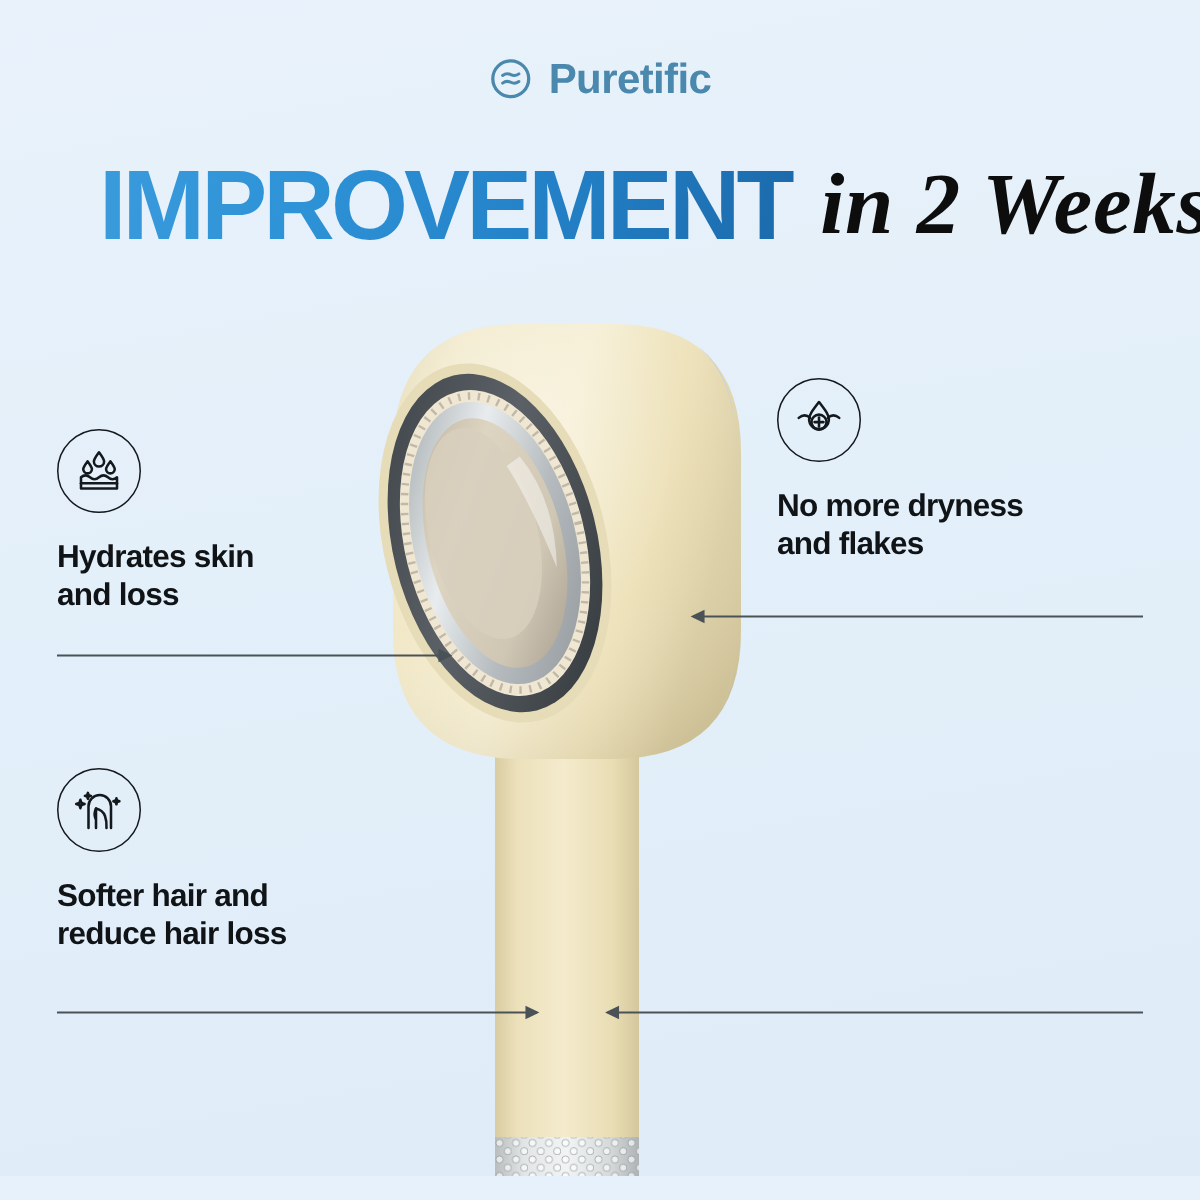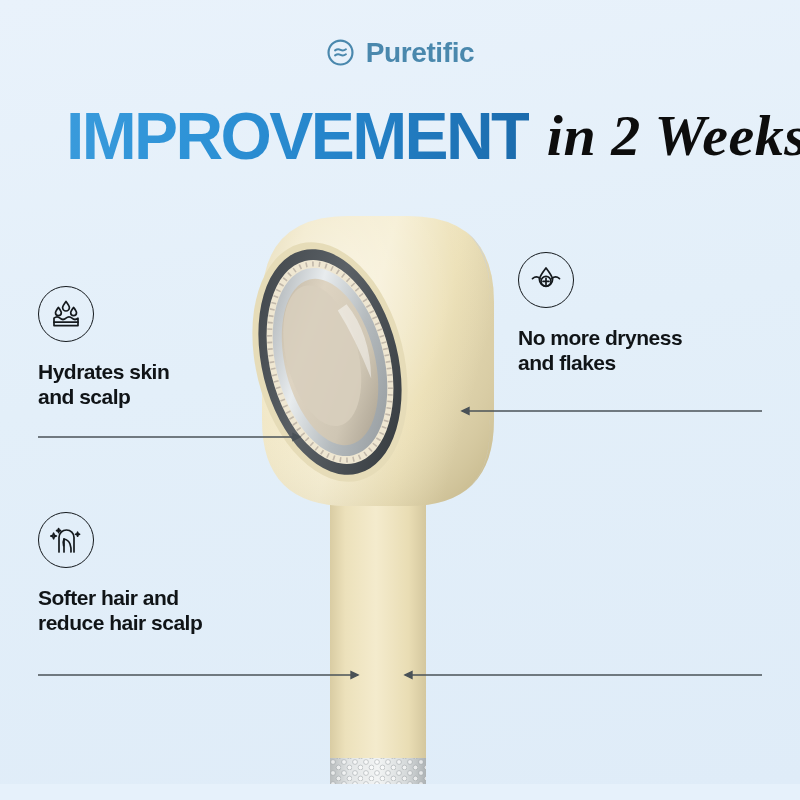--- a/index.html
+++ b/index.html
@@ -208,21 +208,21 @@
     <div class="icon-circle">
       <svg width="34" height="34" viewBox="0 0 34 34" xmlns="http://www.w3.org/2000/svg" fill="none" stroke="#14191d" stroke-width="1.7" stroke-linecap="round" stroke-linejoin="round">
         <path d="M17 4.5 c -2.4 3.2 -3.4 4.6 -3.4 6.1 a 3.4 3.4 0 0 0 6.8 0 c 0 -1.5 -1 -2.9 -3.4 -6.1 z"></path>
         <path d="M9.4 10.5 c -2 2.7 -2.9 3.9 -2.9 5.2 a 2.9 2.9 0 0 0 5.8 0 c 0 -1.3 -0.9 -2.5 -2.9 -5.2 z"></path>
         <path d="M24.6 10.5 c -2 2.7 -2.9 3.9 -2.9 5.2 a 2.9 2.9 0 0 0 5.8 0 c 0 -1.3 -0.9 -2.5 -2.9 -5.2 z"></path>
         <path d="M5 21.2 q 3 -2.6 6 0 q 3 2.6 6 0 q 3 -2.6 6 0 q 3 2.6 6 0 l 0 7.4 l -24 0 z"></path>
         <line x1="5" y1="25.2" x2="29" y2="25.2"></line>
       </svg>
     </div>
     <div class="f-text">Hydrates skin
-and scalp</div>
+and loss</div>
   </div>
 
   <div class="feature" id="feature-dryness">
     <div class="icon-circle">
       <svg width="34" height="34" viewBox="0 0 34 34" xmlns="http://www.w3.org/2000/svg" fill="none" stroke="#14191d" stroke-width="1.7" stroke-linecap="round" stroke-linejoin="round">
         <path d="M17 5 c -4.6 6 -6.6 8.6 -6.6 11.5 a 6.6 6.6 0 0 0 13.2 0 c 0 -2.9 -2 -5.5 -6.6 -11.5 z"></path>
         <circle cx="17" cy="18.4" r="5"></circle>
         <line x1="17" y1="15.4" x2="17" y2="21.4"></line>
         <line x1="14" y1="18.4" x2="20" y2="18.4"></line>
         <path d="M3.5 15.6 q 4 -3.4 7.6 0"></path>
@@ -238,17 +238,17 @@
       <svg width="34" height="34" viewBox="0 0 34 34" xmlns="http://www.w3.org/2000/svg" fill="none" stroke="#14191d" stroke-width="1.7" stroke-linecap="round" stroke-linejoin="round">
         <path d="M10 29 l 0 -14.5 a 7.5 7.5 0 0 1 15 0 l 0 14.5"></path>
         <path d="M15 29 l 0 -13 q 4.5 1 6 5 q 1.2 3.2 1 8"></path>
         <path d="M15 16 q -1.6 3.4 -0.4 6.6"></path>
         <path d="M4.6 10.2 l 0.7 2.1 l 2.1 0.7 l -2.1 0.7 l -0.7 2.1 l -0.7 -2.1 l -2.1 -0.7 l 2.1 -0.7 z"></path>
         <path d="M9.6 5.6 l 0.5 1.5 l 1.5 0.5 l -1.5 0.5 l -0.5 1.5 l -0.5 -1.5 l -1.5 -0.5 l 1.5 -0.5 z"></path>
         <path d="M28.6 9.2 l 0.5 1.5 l 1.5 0.5 l -1.5 0.5 l -0.5 1.5 l -0.5 -1.5 l -1.5 -0.5 l 1.5 -0.5 z"></path>
       </svg>
     </div>
     <div class="f-text">Softer hair and
-reduce hair scalp</div>
+reduce hair loss</div>
   </div>
 
 
 </div>
 
 </body></html>

